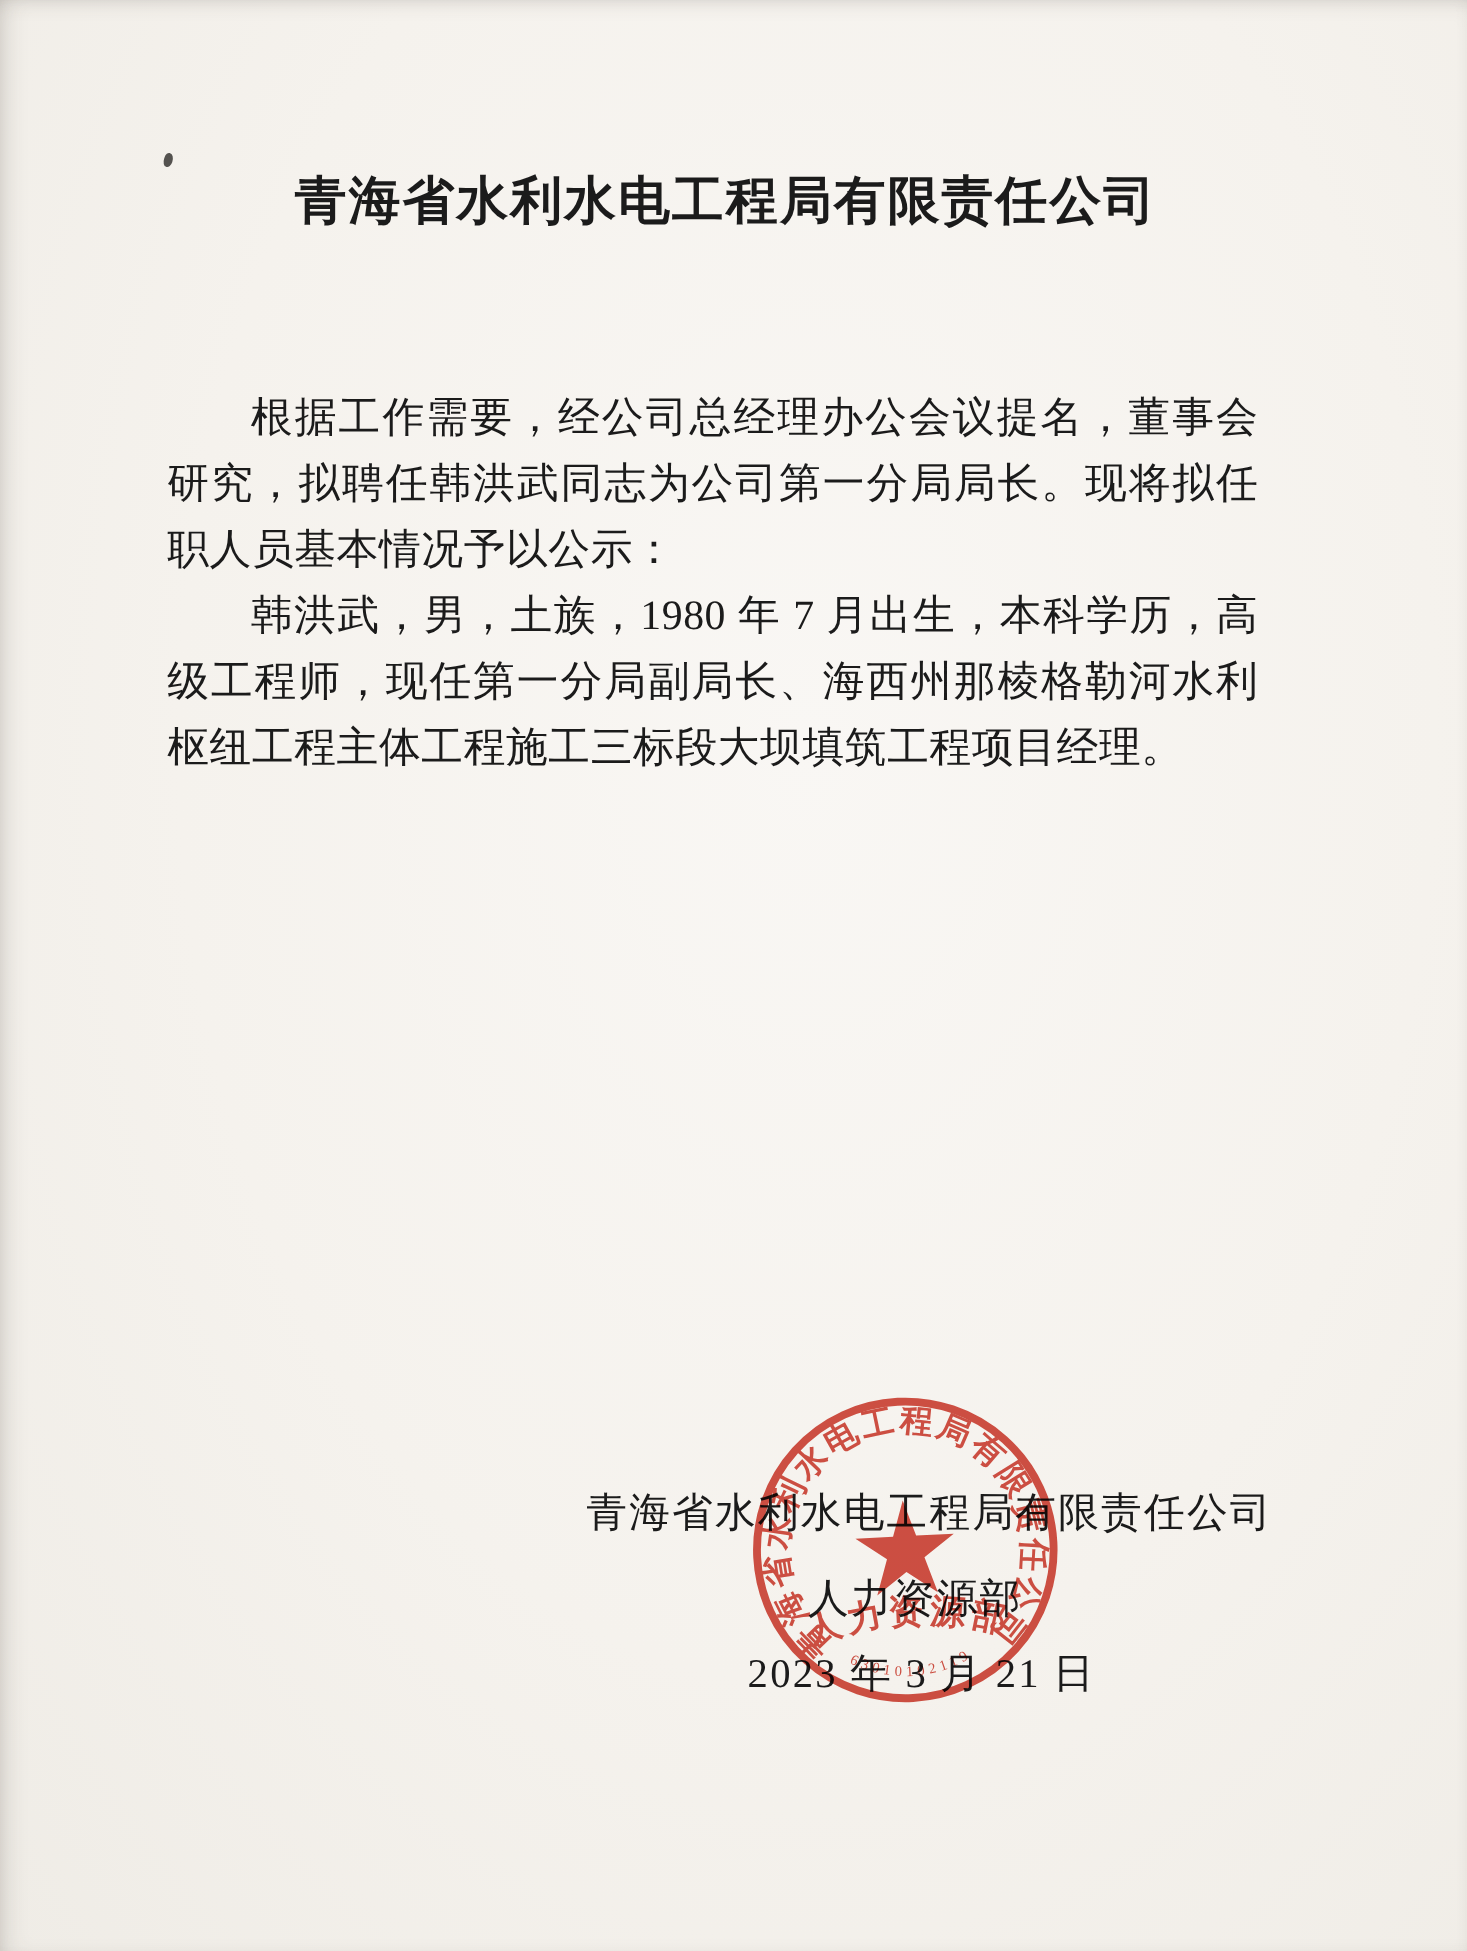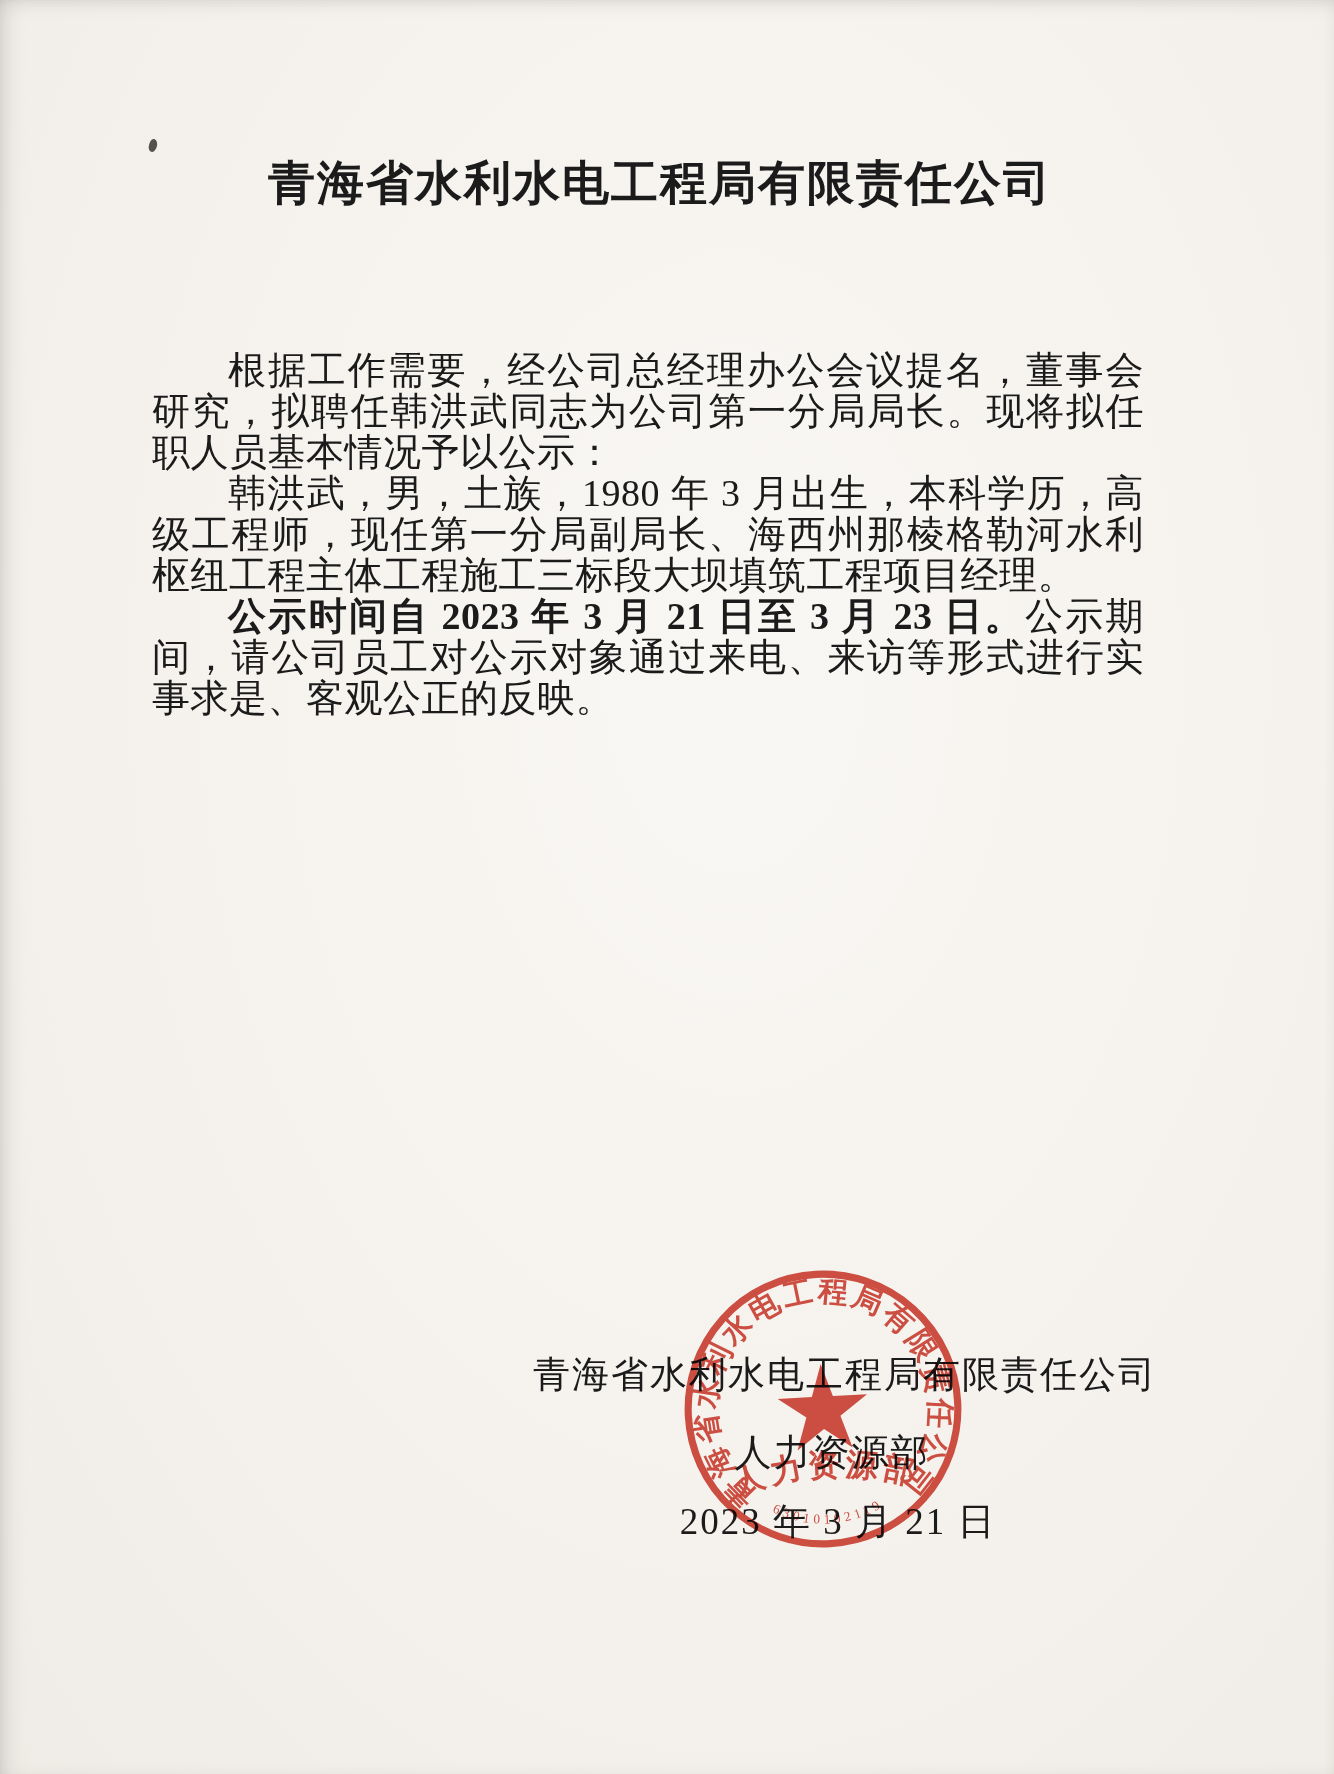--- a/index.html
+++ b/index.html
@@ -34,21 +34,21 @@
   }
   .doc-title {
     position: absolute; top: 146px; left: 10px; width: 1300px;
     text-align: center;
     font-weight: 700;
     font-size: 47px; line-height: 74px;
     letter-spacing: 2px;
   }
   .body-block {
     position: absolute; top: 350px; left: 152px; width: 992px;
-    font-size: 38px; line-height: 41px;
+    font-size: 38px; line-height: 60px;
     text-align: justify;
     letter-spacing: 0.5px;
   }
   .body-block p { margin: 0; text-indent: 2em; }
   .bold { font-weight: 700; }
   .sig {
     position: absolute;
     white-space: nowrap;
     font-size: 37px;
     letter-spacing: 2px;
@@ -71,22 +71,21 @@
 <div class="page">
 
   <div class="speck"></div>
 
   <div class="doc-title">
     <div>青海省水利水电工程局有限责任公司</div>
   </div>
 
   <div class="body-block">
     <p>根据工作需要，经公司总经理办公会议提名，董事会研究，拟聘任韩洪武同志为公司第一分局局长。现将拟任职人员基本情况予以公示：</p>
-    <p>韩洪武，男，土族，1980 年 3 月出生，本科学历，高级工程师，现任第一分局副局长、海西州那棱格勒河水利枢纽工程主体工程施工三标段大坝填筑工程项目经理。</p>
-    <p><span class="bold">公示时间自 2023 年 3 月 21 日至 3 月 23 日。</span><span>公示期间，请公司员工对公示对象通过来电、来访等形式进行实事求是、客观公正的反映。</span></p>
+    <p>韩洪武，男，土族，1980 年 7 月出生，本科学历，高级工程师，现任第一分局副局长、海西州那棱格勒河水利枢纽工程主体工程施工三标段大坝填筑工程项目经理。</p>
   </div>
 
   <div class="sig sig-company">青海省水利水电工程局有限责任公司</div>
   <div class="sig sig-dept">人力资源部</div>
   <div class="sig sig-date">2023 年 3 月 21 日</div>
 
   <svg class="seal" viewBox="0 0 280 280" xmlns="http://www.w3.org/2000/svg">
     <defs>
       <path id="ringPath" d="M 72.5,220 A 105,105 0 1 1 207.5,220"></path>
       <path id="deptPath" d="M 56,218 Q 140,193 224,218"></path>

